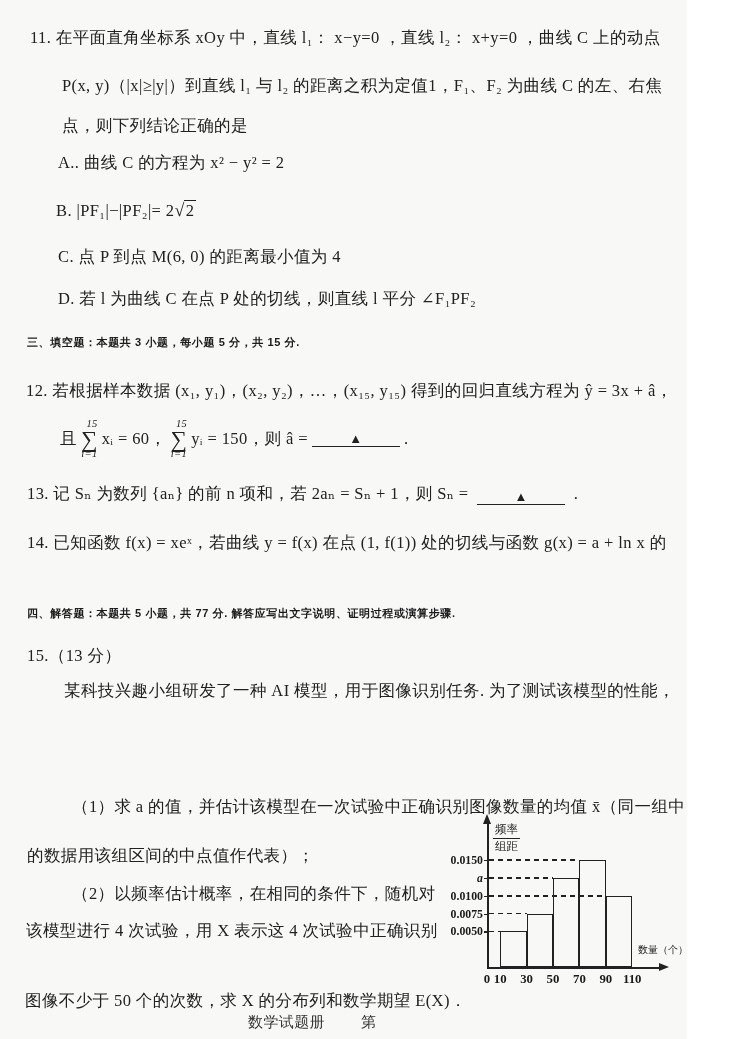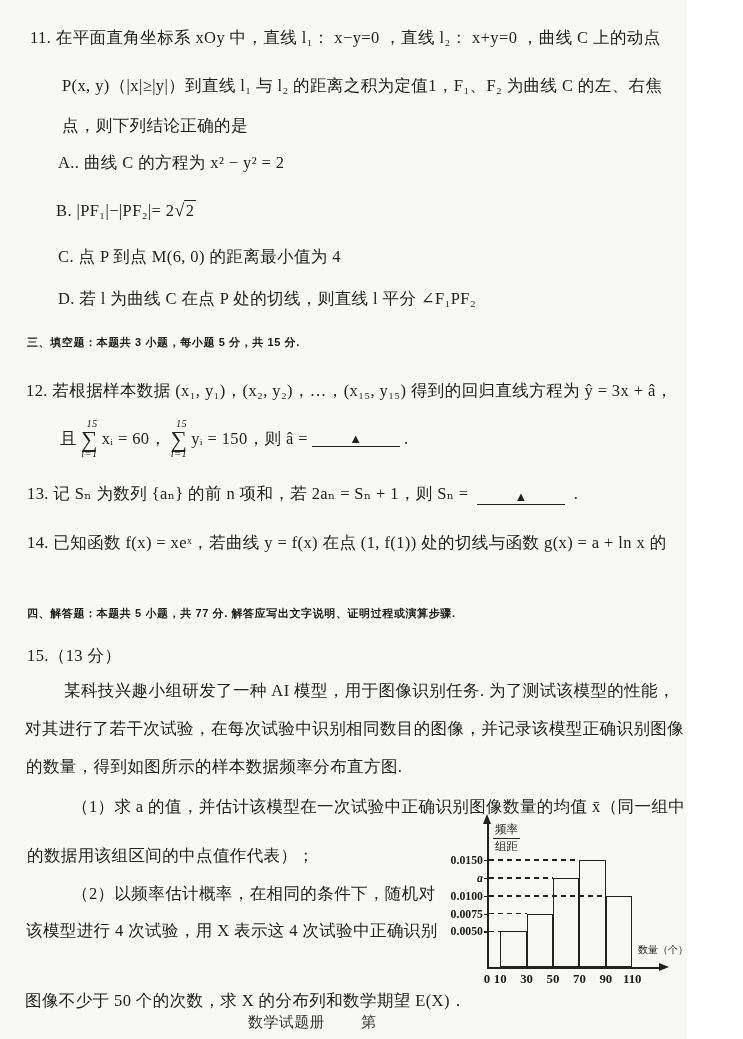--- a/index.html
+++ b/index.html
@@ -76,22 +76,20 @@
     <span class="blank" style="margin:0 4px;">▲</span>
     <span>.</span>
   </div>
 
   <div class="line" style="left:27px; top:533px;">14. 已知函数 f(x) = xeˣ，若曲线 y = f(x) 在点 (1, f(1)) 处的切线与函数 g(x) = a + ln x 的</div>
 
   <div class="line hdr" style="left:27px; top:607px;">四、解答题：本题共 5 小题，共 77 分. 解答应写出文字说明、证明过程或演算步骤.</div>
 
   <div class="line" style="left:27px; top:646px;">15.（13 分）</div>
   <div class="line" style="left:64px; top:681px;">某科技兴趣小组研发了一种 AI 模型，用于图像识别任务. 为了测试该模型的性能，</div>
-  <div class="line" style="left:25px; top:719px;">对其进行了若干次试验，在每次试验中识别相同数目的图像，并记录该模型正确识别图像</div>
-  <div class="line" style="left:26px; top:757px;">的数量，得到如图所示的样本数据频率分布直方图.</div>
   <div class="line" style="left:72px; top:797px;">（1）求 a 的值，并估计该模型在一次试验中正确识别图像数量的均值 x̄（同一组中</div>
   <div class="line" style="left:27px; top:846px;">的数据用该组区间的中点值作代表）；</div>
   <div class="line" style="left:72px; top:884px;">（2）以频率估计概率，在相同的条件下，随机对</div>
   <div class="line" style="left:26px; top:921px;">该模型进行 4 次试验，用 X 表示这 4 次试验中正确识别</div>
   <div class="line" style="left:25px; top:958px;margin-top:33px;">图像不少于 50 个的次数，求 X 的分布列和数学期望 E(X)．</div>
 
   <div class="line footer" style="left:248px; top:1013px;">
     <span>数学试题册</span>
     <span>第</span>
   </div>

